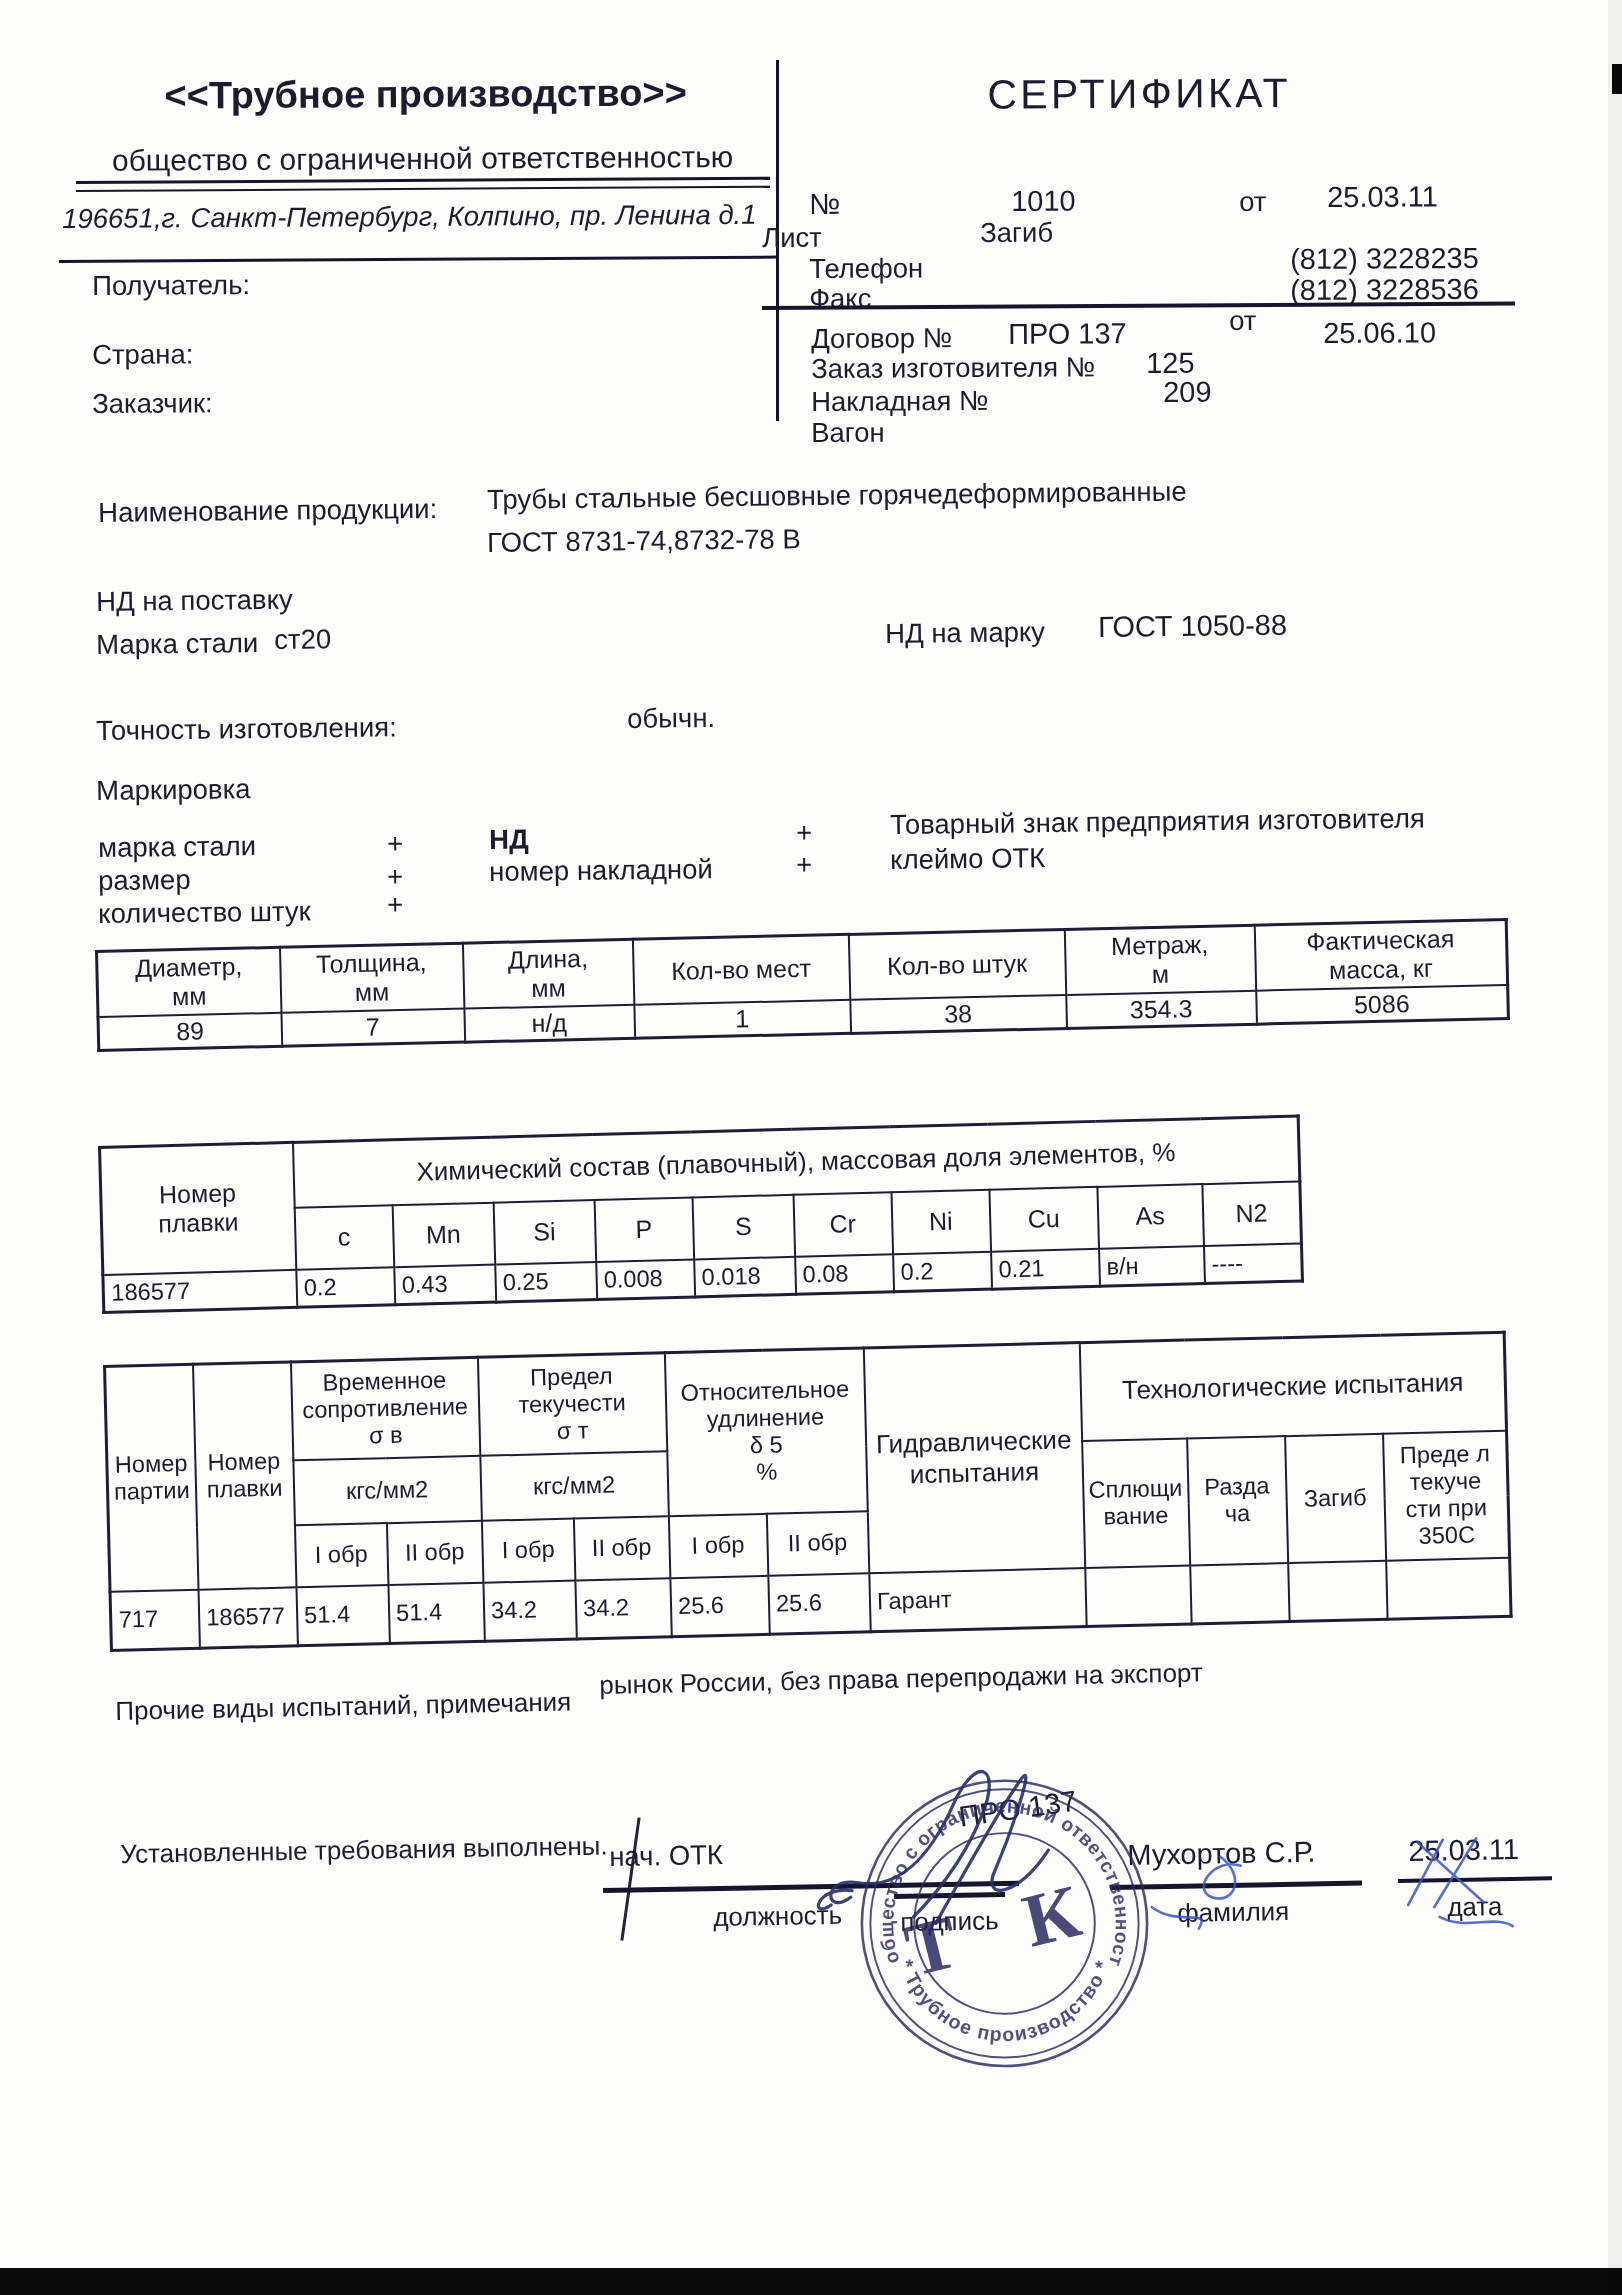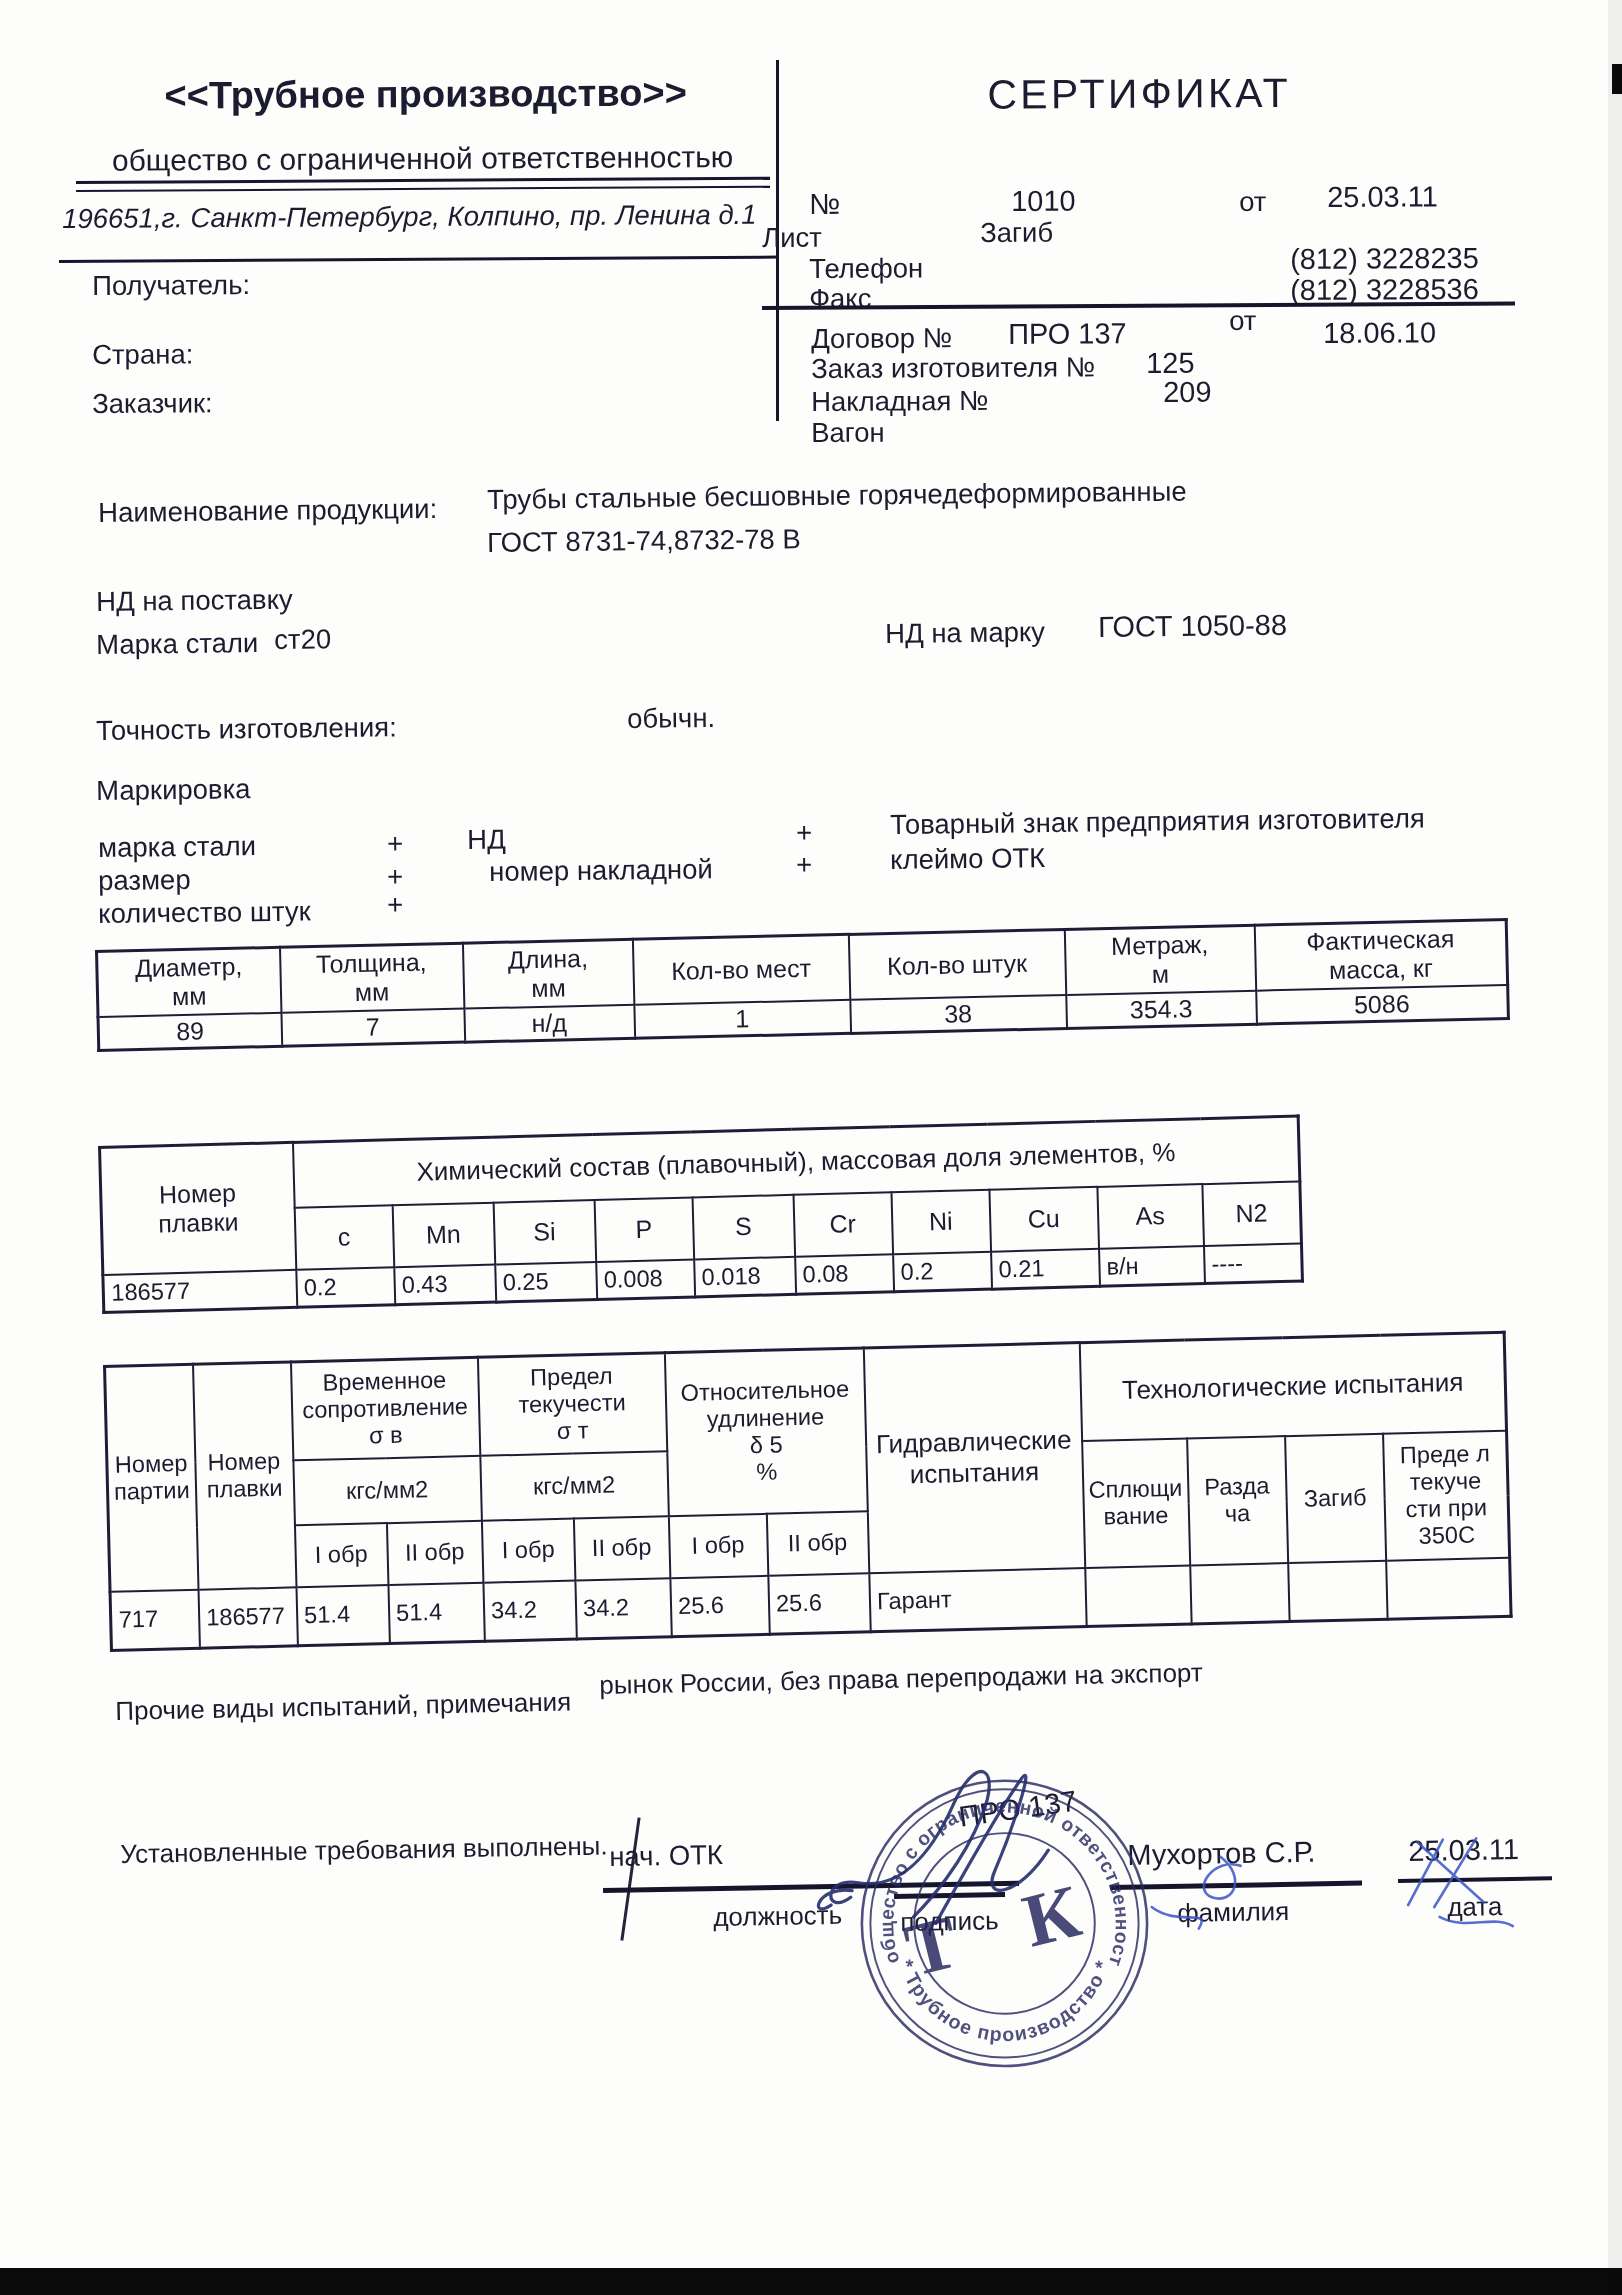--- a/index.html
+++ b/index.html
@@ -52,42 +52,42 @@
   <div class="abs t s42 r03" style="left:762px;top:222px;">Лист</div>
   <div class="abs t s42 r03" style="left:980px;top:217px;">Загиб</div>
   <div class="abs t s42 r03" style="left:809px;top:253px;">Телефон</div>
   <div class="abs t s44 r03" style="left:1290px;top:243px;">(812) 3228235</div>
   <div class="abs t s42 r03" style="left:809px;top:283px;">Факс</div>
   <div class="abs t s44 r03" style="left:1290px;top:274px;">(812) 3228536</div>
   <div class="abs hline r03" style="left:762px;top:306px;width:753px;height:3.9px;"></div>
   <div class="abs t s42 r03" style="left:811px;top:323px;">Договор №</div>
   <div class="abs t s44 r03" style="left:1008px;top:318px;">ПРО 137</div>
   <div class="abs t s42 r03" style="left:1229px;top:305px;">от</div>
-  <div class="abs t s44 r03" style="left:1323px;top:317px;">18.06.10</div>
+  <div class="abs t s44 r03" style="left:1323px;top:317px;">25.06.10</div>
   <div class="abs t s42 r03" style="left:811px;top:353px;">Заказ изготовителя №</div>
   <div class="abs t s44 r03" style="left:1146px;top:347px;">125</div>
   <div class="abs t s42 r03" style="left:811px;top:386px;">Накладная №</div>
   <div class="abs t s44 r03" style="left:1163px;top:376px;">209</div>
   <div class="abs t s42 r03" style="left:811px;top:417px;">Вагон</div>
 
   <div class="abs t s42 r07" style="left:98px;top:497px;">Наименование продукции:</div>
   <div class="abs t s42 r07" style="left:487px;top:484px;">Трубы стальные бесшовные горячедеформированные</div>
   <div class="abs t s42 r07" style="left:487px;top:527px;">ГОСТ 8731-74,8732-78 В</div>
   <div class="abs t s42 r07" style="left:96px;top:586px;">НД на поставку</div>
   <div class="abs t s42 r07" style="left:96px;top:629px;">Марка стали</div>
   <div class="abs t s42 r07" style="left:274px;top:624px;">ст20</div>
   <div class="abs t s42 r07" style="left:885px;top:618px;">НД на марку</div>
   <div class="abs t s44 r07" style="left:1098px;top:611px;">ГОСТ 1050-88</div>
   <div class="abs t s42 r07" style="left:96px;top:715px;">Точность изготовления:</div>
   <div class="abs t s42 r07" style="left:627px;top:703px;">обычн.</div>
   <div class="abs t s42 r07" style="left:96px;top:775px;">Маркировка</div>
 
   <div class="abs t s42 r07" style="left:98px;top:832px;">марка стали</div>
   <div class="abs t s42 r07" style="left:387px;top:828px;">+</div>
-  <div class="abs t s42 r07" style="left:467px;top:824px;">НД</div>
+  <div class="abs t s42 r07" style="left:489px;top:824px;font-weight:bold;">НД</div>
   <div class="abs t s42 r07" style="left:796px;top:817px;">+</div>
   <div class="abs t s42 r07" style="left:890px;top:809px;">Товарный знак предприятия изготовителя</div>
   <div class="abs t s42 r07" style="left:98px;top:865px;">размер</div>
   <div class="abs t s42 r07" style="left:387px;top:861px;">+</div>
   <div class="abs t s42 r07" style="left:489px;top:856px;">номер накладной</div>
   <div class="abs t s42 r07" style="left:796px;top:849px;">+</div>
   <div class="abs t s42 r07" style="left:890px;top:844px;">клеймо ОТК</div>
   <div class="abs t s42 r07" style="left:98px;top:898px;">количество штук</div>
   <div class="abs t s42 r07" style="left:387px;top:889px;">+</div>
 

